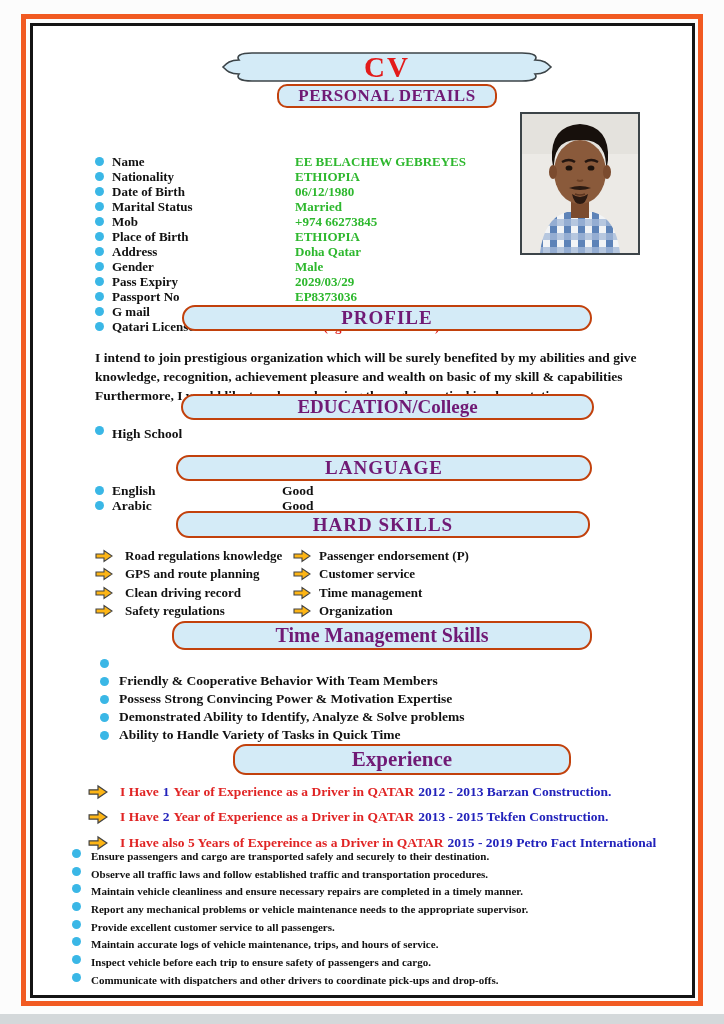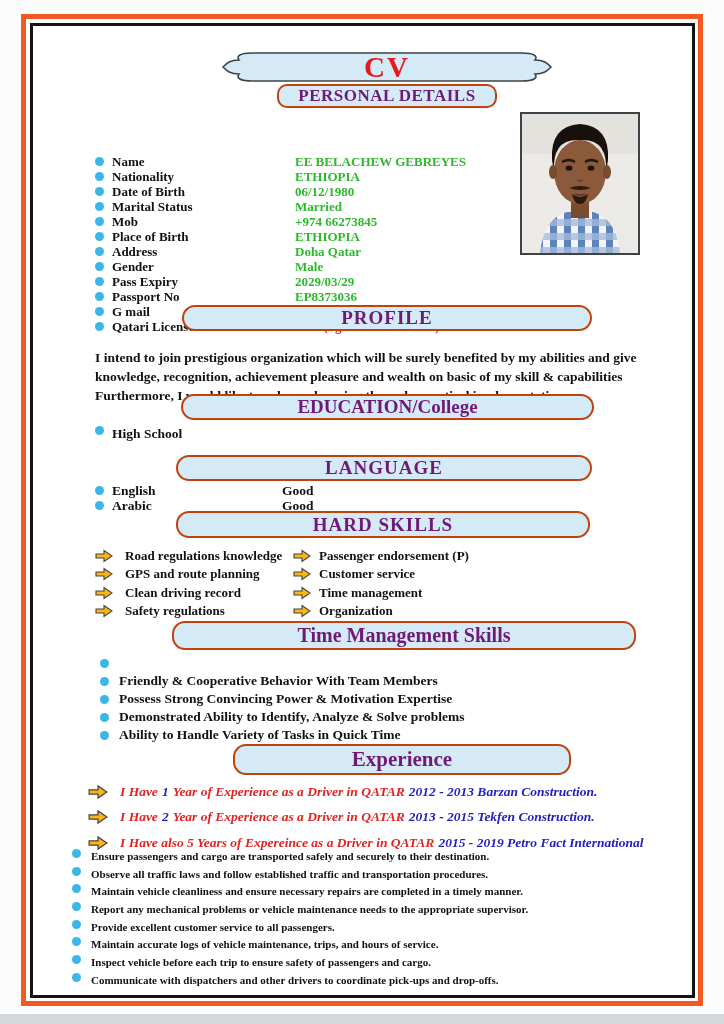--- a/index.html
+++ b/index.html
@@ -39,21 +39,21 @@
     border-radius:13px;
     display:flex;align-items:center;justify-content:center;
     color:#701a75;
     box-sizing:border-box;
   }
   .pd-banner{left:277px;top:84px;width:220px;height:24px;border-radius:10px;font-size:17px;letter-spacing:0.5px;}
   .profile-banner{left:182px;top:305px;width:410px;height:26px;font-size:19px;letter-spacing:1px;}
   .edu-banner{left:181px;top:394px;width:413px;height:26px;font-size:19px;}
   .lang-banner{left:176px;top:455px;width:416px;height:26px;font-size:19px;letter-spacing:1px;}
   .hs-banner{left:176px;top:511px;width:414px;height:27px;font-size:19px;letter-spacing:1px;}
-  .tm-banner{left:172px;top:621px;width:464px;height:29px;font-size:20px;}
+  .tm-banner{left:172px;top:621px;width:420px;height:29px;font-size:20px;}
   .exp-banner{left:233px;top:744px;width:338px;height:31px;font-size:21px;}
   
   .pd-rows{position:absolute;left:95px;top:110px;width:420px;font-size:13px;margin-top:44px;}
   .pd-row{display:flex;align-items:center;height:15px;line-height:15px;}
   .dot{
     display:inline-block;width:9px;height:9px;border-radius:50%;
     background:#3AB7E6;margin-right:8px;flex:none;
   }
   .pd-label{width:183px;color:#111;flex:none;}
   .pd-value{color:#2EB82E;}
@@ -78,21 +78,21 @@
   .skill-row{display:flex;align-items:flex-end;height:18.5px;}
   .skill-left{display:flex;align-items:center;width:198px;flex:none;}
   .skill-right{display:flex;align-items:center;}
   .arrow{flex:none;margin-right:12px;display:inline-flex;}
   .skill-right .arrow{margin-right:8px;}
   
   .tm-items{position:absolute;left:100px;top:654px;font-size:13.5px;color:#111;}
   .tm-row{display:flex;align-items:center;height:18px;}
   .tm-row .dot{margin-right:10px;}
   
-  .exp-entries{position:absolute;left:88px;top:779px;font-size:13.5px;font-style:italic;}
+  .exp-entries{position:absolute;left:88px;top:779px;font-size:13.5px;}
   .exp-row{display:flex;align-items:center;height:25.5px;}
   .exp-row .arrow{margin-right:12px;}
   .seg{margin-right:4px;white-space:nowrap;}
   .seg.red{color:#E02424;}
   .seg.blue{color:#2222BB;}
   .seg:empty{margin:0;}
   
   .duties{position:absolute;left:72px;top:848px;width:580px;font-size:11px;color:#111;}
   .duty-row{display:flex;align-items:flex-start;height:17.7px;line-height:17px;}
   .duty-row .dot{margin-top:1px;margin-right:10px;}

